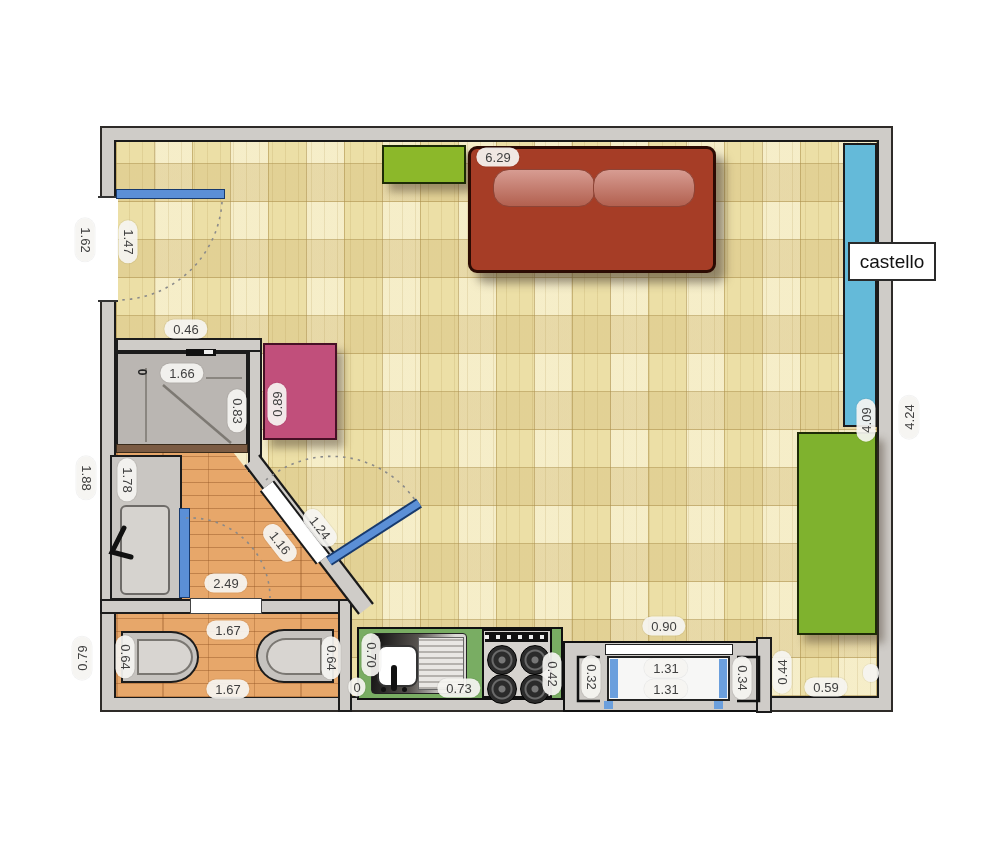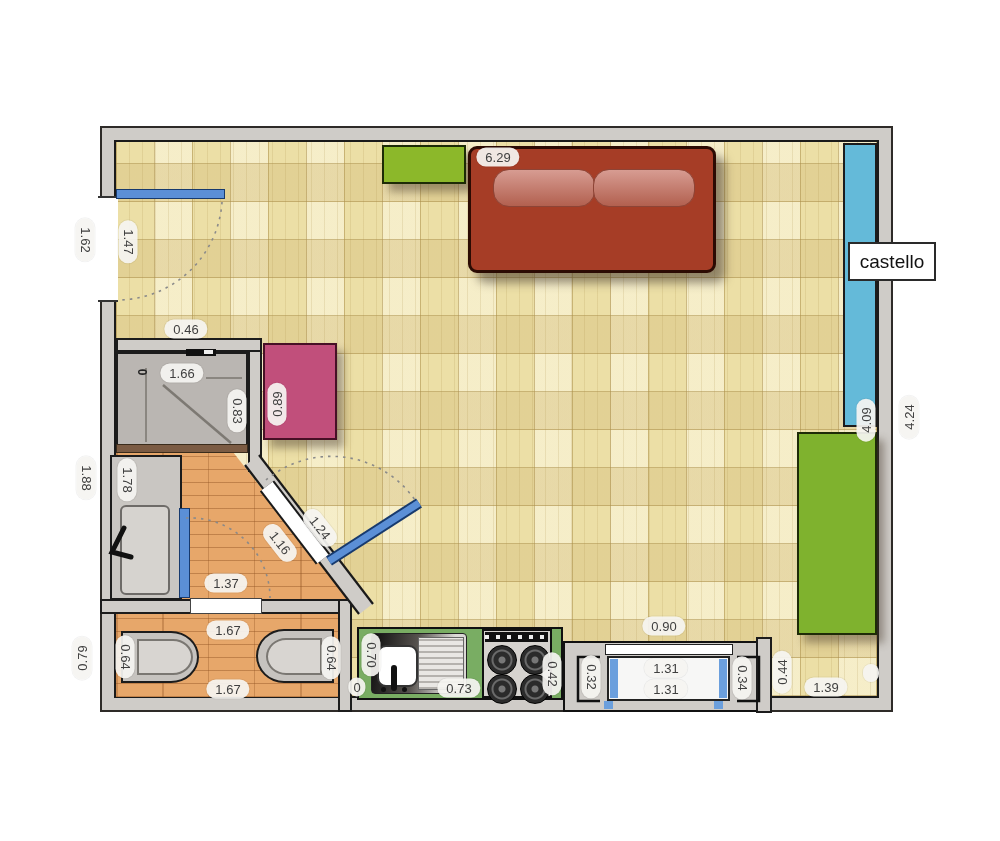--- a/index.html
+++ b/index.html
@@ -153,35 +153,35 @@
   <div class="pill r90" style="left:85px;top:240px;">1.62</div>
   <div class="pill r90" style="left:128px;top:242px;">1.47</div>
   <div class="pill" style="left:186px;top:329px;">0.46</div>
   <div class="pill" style="left:182px;top:373px;">1.66</div>
   <div class="pill r90" style="left:237px;top:411px;">0.83</div>
   <div class="pill rm90" style="left:277px;top:404px;">0.89</div>
   <div class="pill r90" style="left:86px;top:478px;">1.88</div>
   <div class="pill r90" style="left:127px;top:480px;">1.78</div>
   <div class="pill r52" style="left:320px;top:528px;">1.24</div>
   <div class="pill r52" style="left:280px;top:543px;">1.16</div>
-  <div class="pill" style="left:226px;top:583px;">1.37</div>
+  <div class="pill" style="left:226px;top:583px;">2.49</div>
   <div class="pill rm90" style="left:82px;top:658px;">0.79</div>
   <div class="pill" style="left:228px;top:630px;">1.67</div>
   <div class="pill r90" style="left:125px;top:657px;">0.64</div>
   <div class="pill r90" style="left:331px;top:658px;">0.64</div>
   <div class="pill" style="left:228px;top:689px;">1.67</div>
   <div class="pill r90" style="left:371px;top:655px;">0.70</div>
   <div class="pill" style="left:459px;top:688px;">0.73</div>
   <div class="pill r90" style="left:552px;top:674px;">0.42</div>
   <div class="pill r90" style="left:591px;top:677px;">0.32</div>
   <div class="pill" style="left:666px;top:668px;">1.31</div>
   <div class="pill" style="left:666px;top:689px;">1.31</div>
   <div class="pill r90" style="left:742px;top:678px;">0.34</div>
   <div class="pill rm90" style="left:782px;top:672px;">0.44</div>
   <div class="pill" style="left:664px;top:626px;">0.90</div>
-  <div class="pill" style="left:826px;top:687px;">1.39</div>
+  <div class="pill" style="left:826px;top:687px;">0.59</div>
   <div class="pill rm90" style="left:866px;top:420px;">4.09</div>
   <div class="pill rm90" style="left:909px;top:417px;">4.24</div>
   <div class="pill r90 tiny" style="left:141px;top:372px;">0</div>
   <div class="pill" style="left:357px;top:687px;padding:1px 5px;">0</div>
   <div class="pill blank" style="left:871px;top:673px;"></div>
 
 </div>
 
 </body></html>

